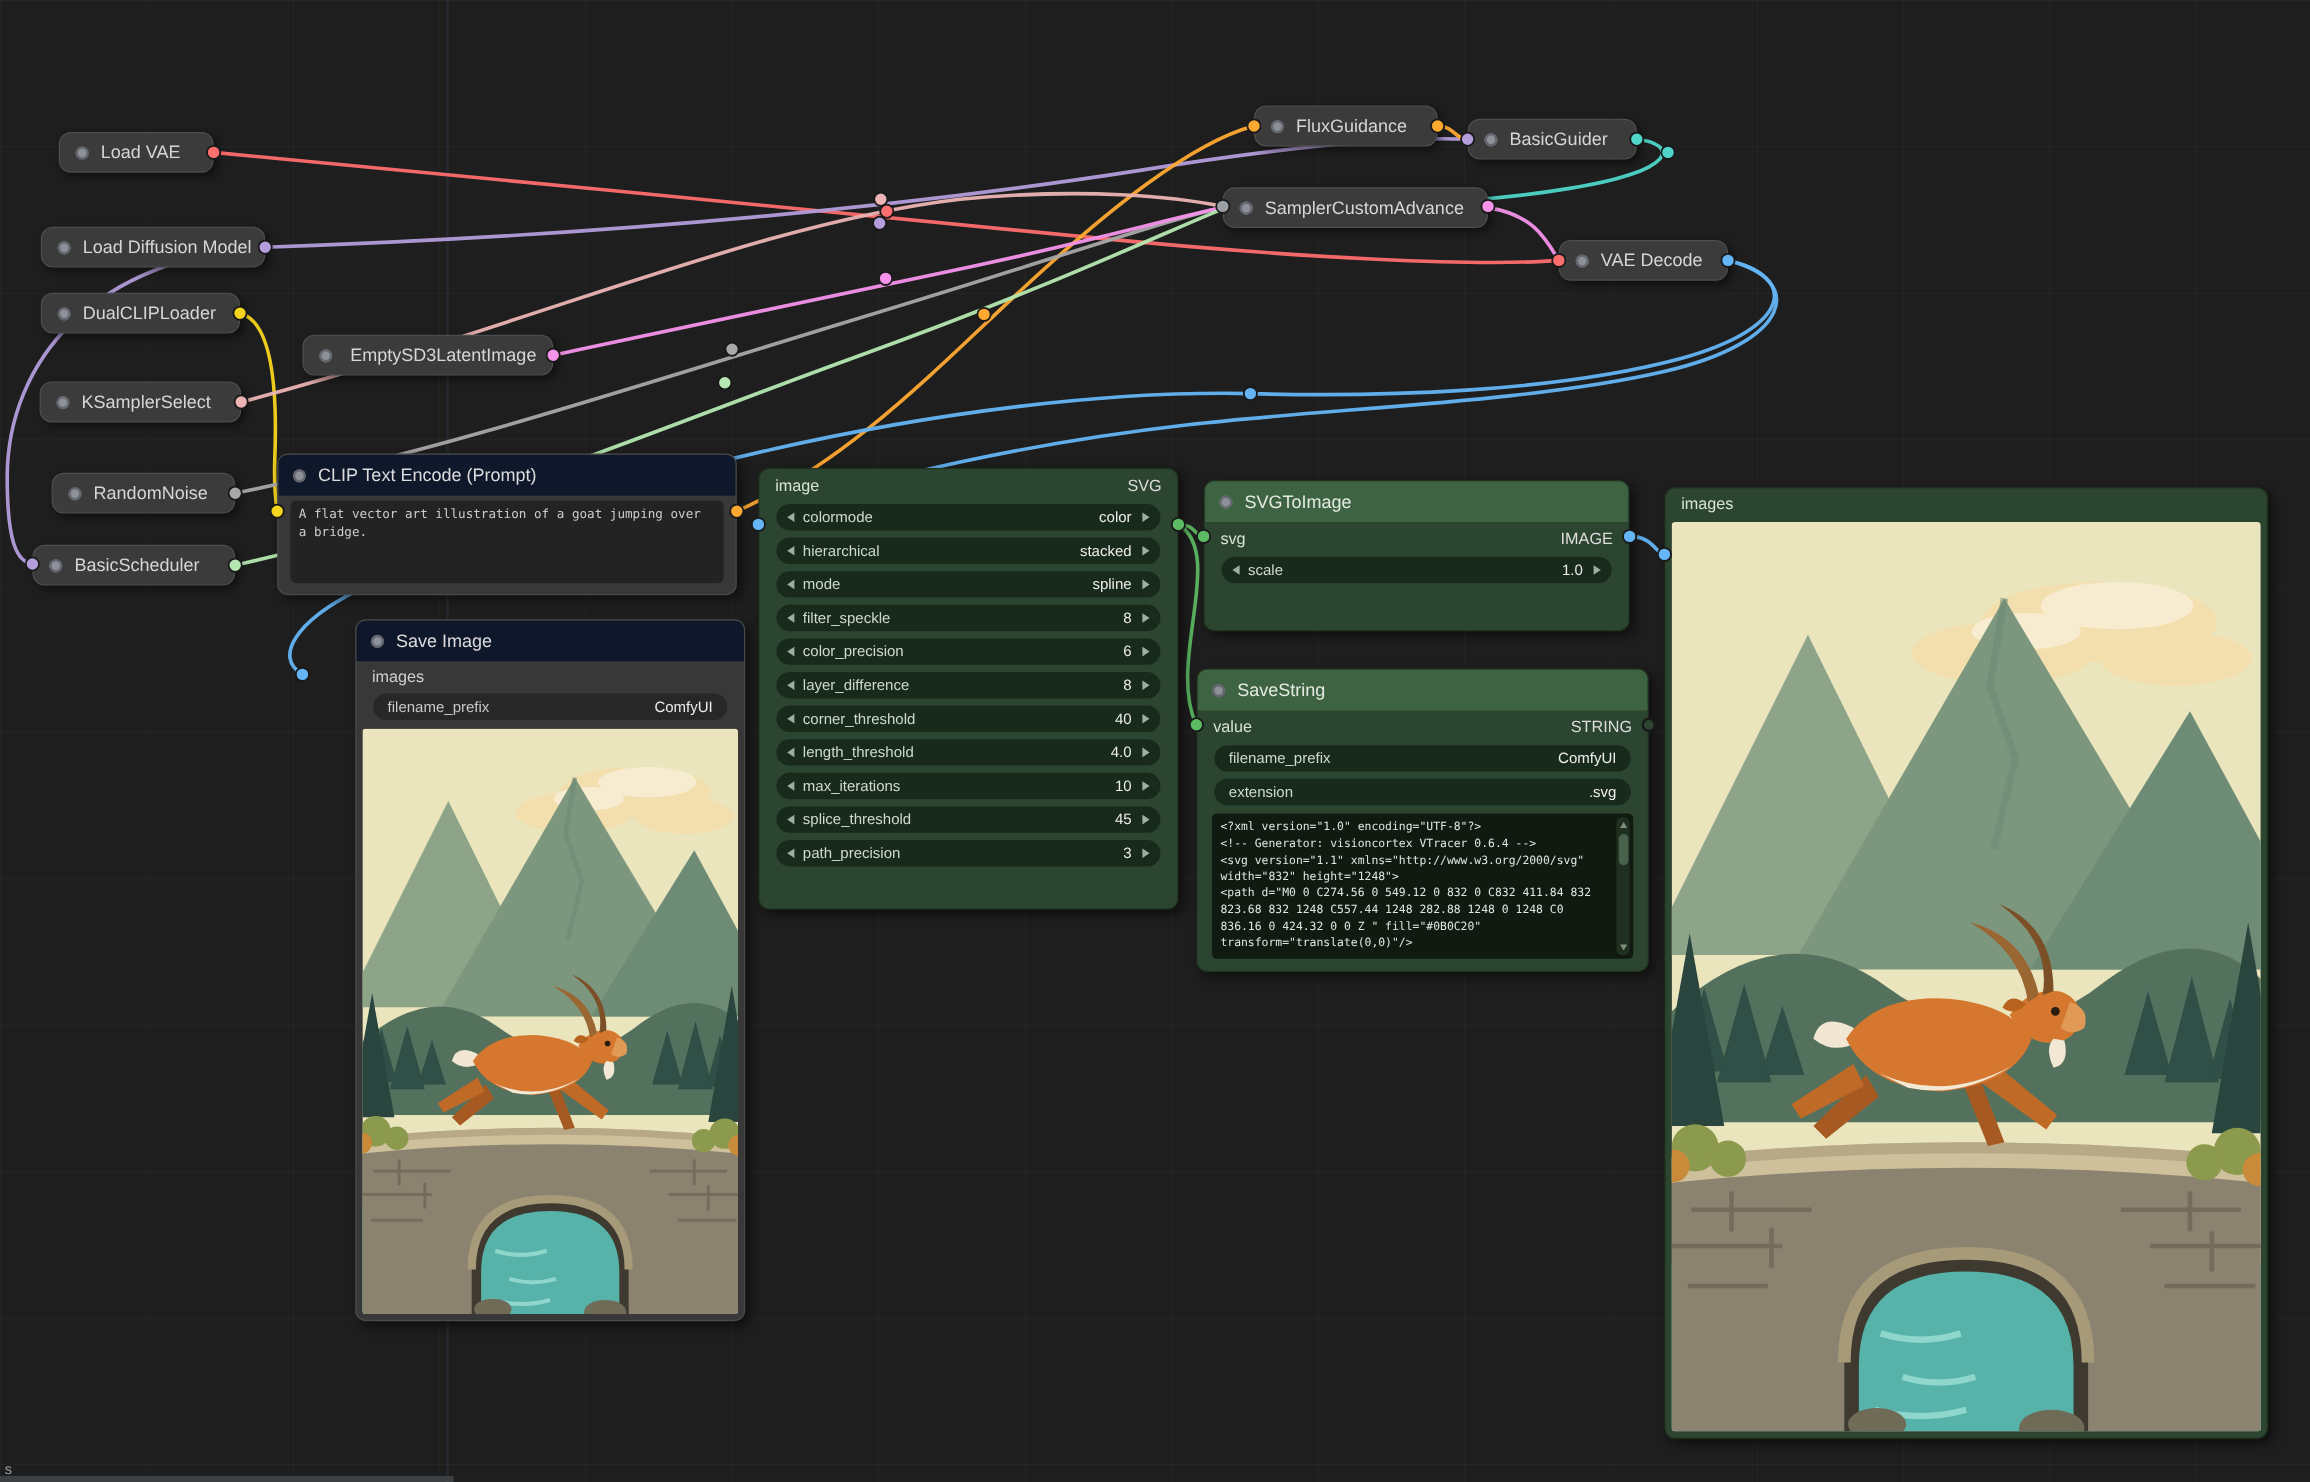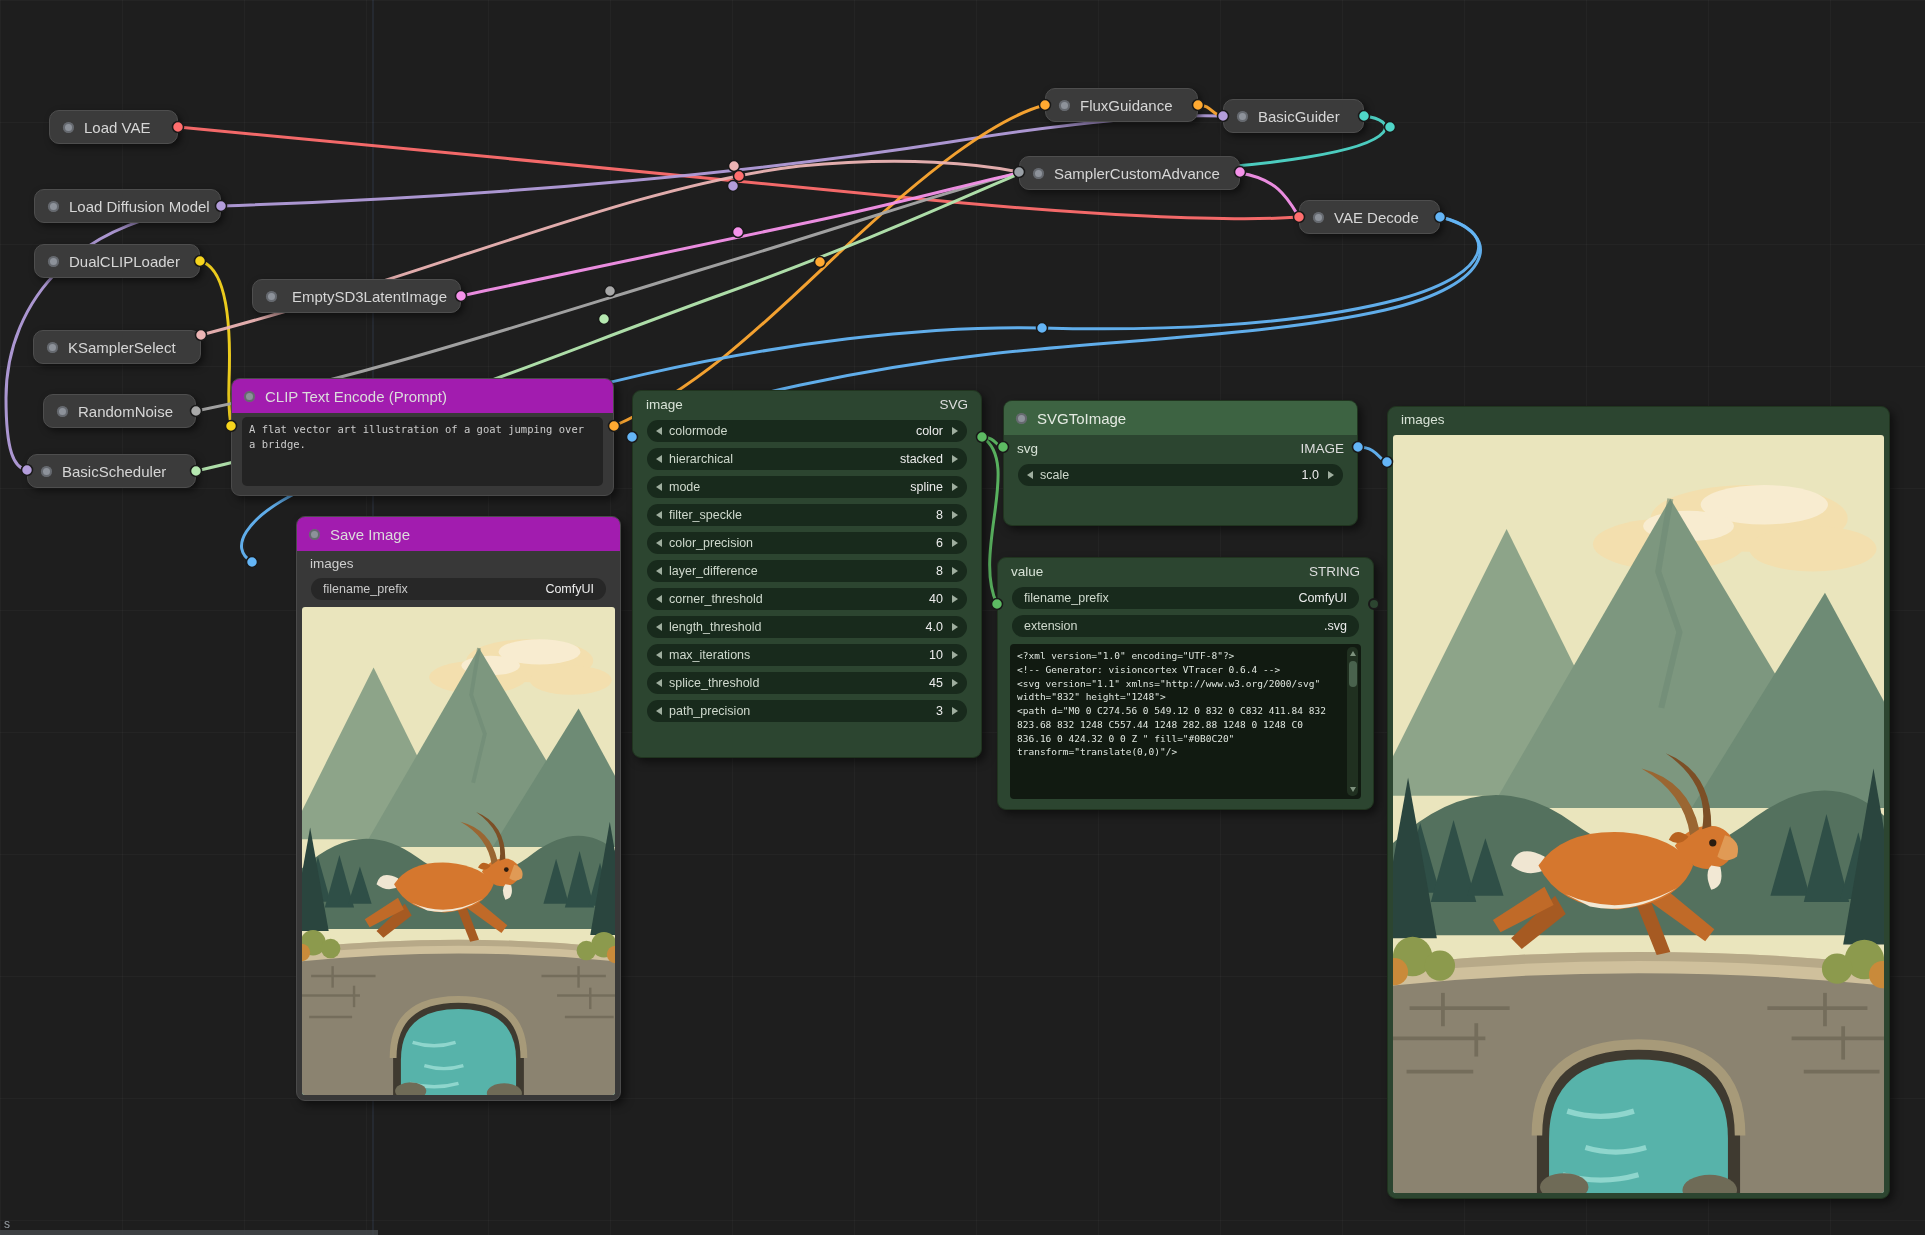--- a/index.html
+++ b/index.html
@@ -22,21 +22,21 @@
   .cnode{position:absolute;z-index:2;height:34px;background:#3b3b3b;border:1px solid #4e4e4e;border-radius:10px;
     box-shadow:3px 3px 7px rgba(0,0,0,.5);display:flex;align-items:center;gap:10px;padding:0 13px;box-sizing:border-box;
     color:#d6d6d6;font-size:15px;white-space:nowrap;overflow:hidden;}
   .ndot{width:11px;height:11px;border-radius:50%;background:#8d929a;box-shadow:inset 0 0 0 2px rgba(0,0,0,.28);flex:none;}
 
   .node{position:absolute;z-index:2;box-sizing:border-box;border-radius:9px;box-shadow:4px 4px 9px rgba(0,0,0,.5);
     display:flex;flex-direction:column;overflow:hidden;}
   .node.gray{background:#383838;border:1px solid #4a4a4a;}
   .node.green{background:#2c4530;border:1px solid #20341f;}
   .nhead{height:34px;flex:none;display:flex;align-items:center;gap:10px;padding:0 12px;font-size:15px;color:#dcdcdc;white-space:nowrap;}
-  .gray .nhead{background:#a21caf;}
+  .gray .nhead{background:#0f172a;}
   .green .nhead{background:#3d6342;color:#e4eae2;}
   .iorow{flex:none;display:flex;align-items:center;justify-content:space-between;padding:0 13px;height:26px;font-size:13.5px;color:#cfcfcf;}
   .iorow.single{height:24px;justify-content:flex-start;}
   .green .iorow{color:#d7e2d6;}
   .outlabel{color:#dddddd;}
 
   .pill{flex:none;height:22px;margin:3px 14px;border-radius:11px;display:flex;align-items:center;padding:0 9px;font-size:12.5px;}
   .gray .pill{background:#272727;color:#c9c9c9;}
   .green .pill{background:#182a1c;color:#cfd9cd;}
   .plabel{margin-left:7px;white-space:nowrap;}
@@ -187,21 +187,21 @@
     <span>Load VAE</span>
   </div>
   <div class="cnode" style="left:34px;top:189px;width:187px;">
     <span class="ndot"></span>
     <span>Load Diffusion Model</span>
   </div>
   <div class="cnode" style="left:34px;top:244px;width:166px;">
     <span class="ndot"></span>
     <span>DualCLIPLoader</span>
   </div>
-  <div class="cnode" style="left:33px;top:330px;width:168px;">
+  <div class="cnode" style="left:33px;top:318px;width:168px;">
     <span class="ndot"></span>
     <span>KSamplerSelect</span>
   </div>
   <div class="cnode" style="left:43px;top:394px;width:153px;">
     <span class="ndot"></span>
     <span>RandomNoise</span>
   </div>
   <div class="cnode" style="left:27px;top:454px;width:169px;">
     <span class="ndot"></span>
     <span>BasicScheduler</span>
@@ -338,20 +338,24 @@
     </div>
     <div class="pill">
       <span class="arr l"></span>
       <span class="plabel">scale</span>
       <span class="pvalue">1.0</span>
       <span class="arr r"></span>
     </div>
   </div>
 
   <div class="node green" style="left:997px;top:557px;width:377px;height:253px;">
+    <div class="nhead">
+      <span class="ndot"></span>
+      <span>SaveString</span>
+    </div>
     <div class="iorow">
       <span>value</span>
       <span class="outlabel">STRING</span>
     </div>
     <div class="pill noarr">
       <span class="plabel">filename_prefix</span>
       <span class="pvalue">ComfyUI</span>
     </div>
     <div class="pill noarr">
       <span class="plabel">extension</span>

